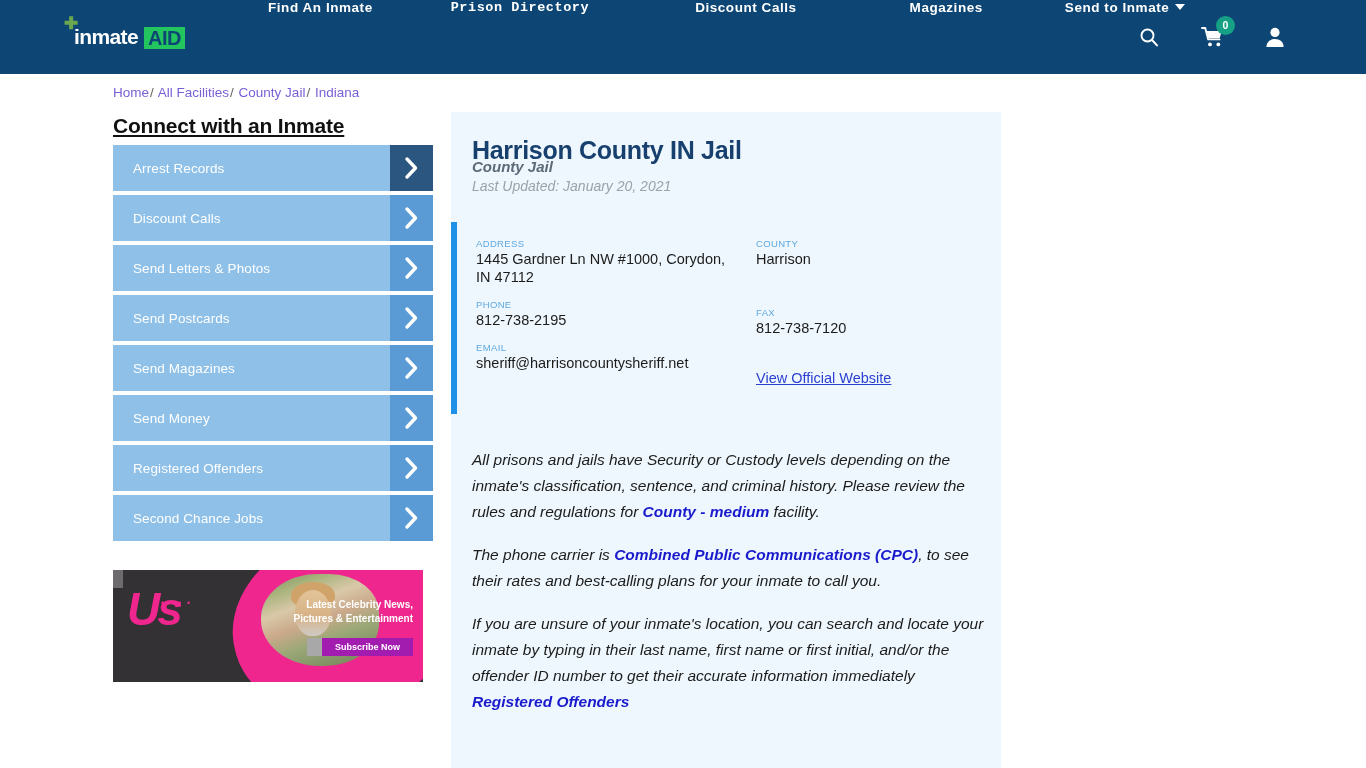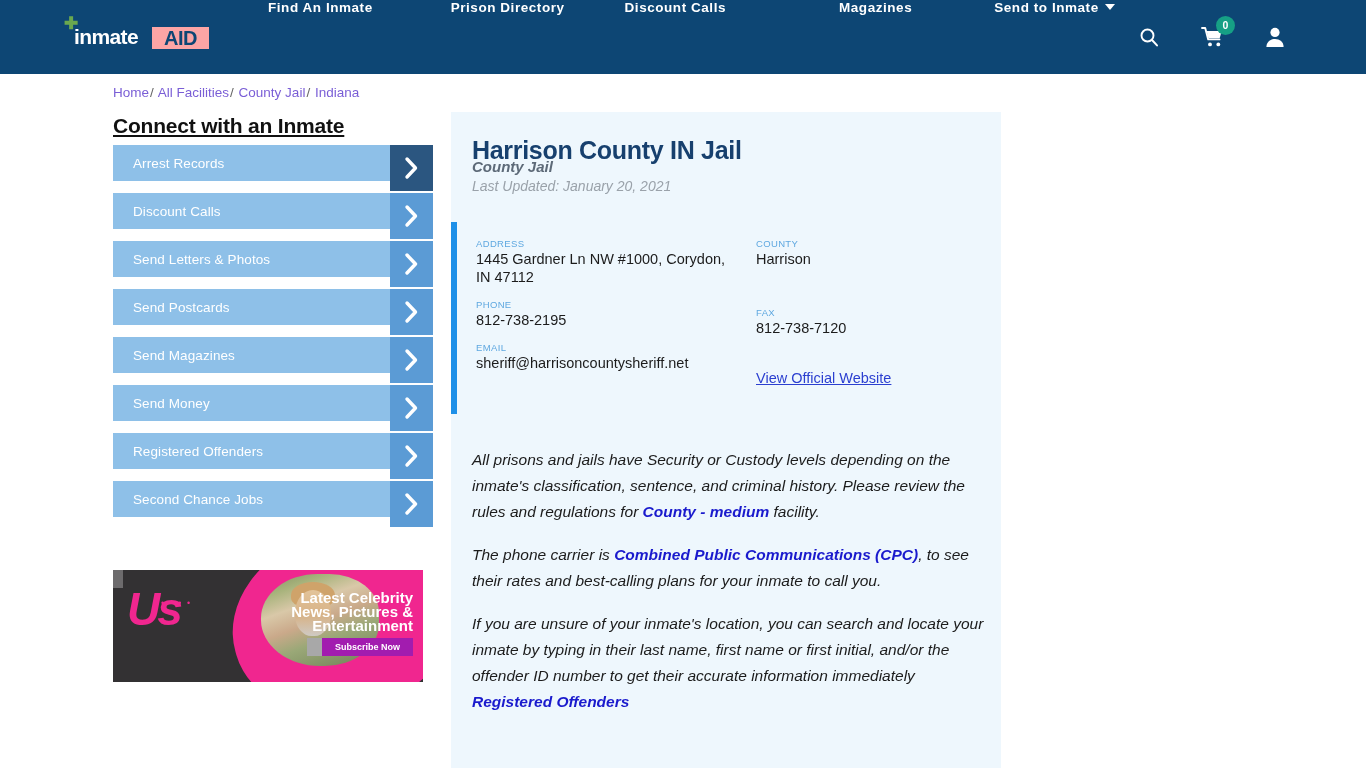--- a/index.html
+++ b/index.html
@@ -31,27 +31,27 @@
   }
   .logo-word {
     color: #ffffff;
     font-size: 21px;
     font-weight: bold;
     letter-spacing: -0.6px;
     font-family: "Liberation Sans", sans-serif;
   }
   .logo-aid {
     position: relative;
-    background: #fca5a5;
+    background: #22c55e;
     color: #0d4674;
     font-size: 20px;
     font-weight: bold;
     letter-spacing: -0.5px;
-    padding: 0 12px;
-    margin-left: 14px;
+    padding: 0 4px;
+    margin-left: 6px;
     line-height: 22px;
   }
   .logo-plus {
     position: absolute;
     left: 64px; top: 17px;
     width: 13px; height: 13px;
     color: #6aa84f;
     font-size: 17px;
     line-height: 13px;
     font-weight: bold;
@@ -66,21 +66,21 @@
   .nav-link {
     color: #ffffff;
     font-size: 13.5px;
     font-weight: bold;
     letter-spacing: 0.55px;
     text-decoration: none;
     white-space: nowrap;
     cursor: pointer;
   }
   .nav-gap-1 { margin-right: 78px; }
-  .nav-gap-2 { margin-right: 60px; }
+  .nav-gap-2 { margin-right: 106px; font-family: Liberation Mono, monospace; }
   .nav-gap-3 { margin-right: 77px; }
   .nav-gap-4 { margin-right: 82px; padding-left: 36px; }
 
   .caret {
     display: inline-block;
     width: 0; height: 0;
     border-left: 5px solid transparent;
     border-right: 5px solid transparent;
     border-top: 6px solid #ffffff;
     margin-left: 6px;
@@ -145,22 +145,22 @@
     cursor: pointer;
   }
 
   .side-list {
     position: absolute;
     left: 113px; top: 145px;
     width: 320px;
   }
   .side-btn {
     position: relative;
-    height: 36px;
-    margin-bottom: 12px;
+    height: 46px;
+    margin-bottom: 4px;
     background: #8ec0e8;
     display: flex;
     align-items: center;
     cursor: pointer;
   }
   .side-btn-label {
     color: #ffffff;
     font-size: 13.5px;
     padding-left: 20px;
     letter-spacing: 0.1px;
@@ -234,25 +234,25 @@
   }
   .ad-us-dots {
     position: absolute;
     left: 48px; top: 28px;
     color: #f0268f;
     font-size: 9px;
     letter-spacing: 1.5px;
   }
   .ad-copy {
     position: absolute;
-    right: 10px; top: 21px;
+    right: 10px; top: 28px;
     width: 130px;
     text-align: right;
     color: #ffffff;
-    font-size: 15px;
+    font-size: 10px;
     font-weight: bold;
     line-height: 14px;
   }
   .ad-cta {
     position: absolute;
     right: 10px; top: 68px;
     background: #a21caf;
     color: #ffffff;
     font-size: 9px;
     font-weight: bold;

